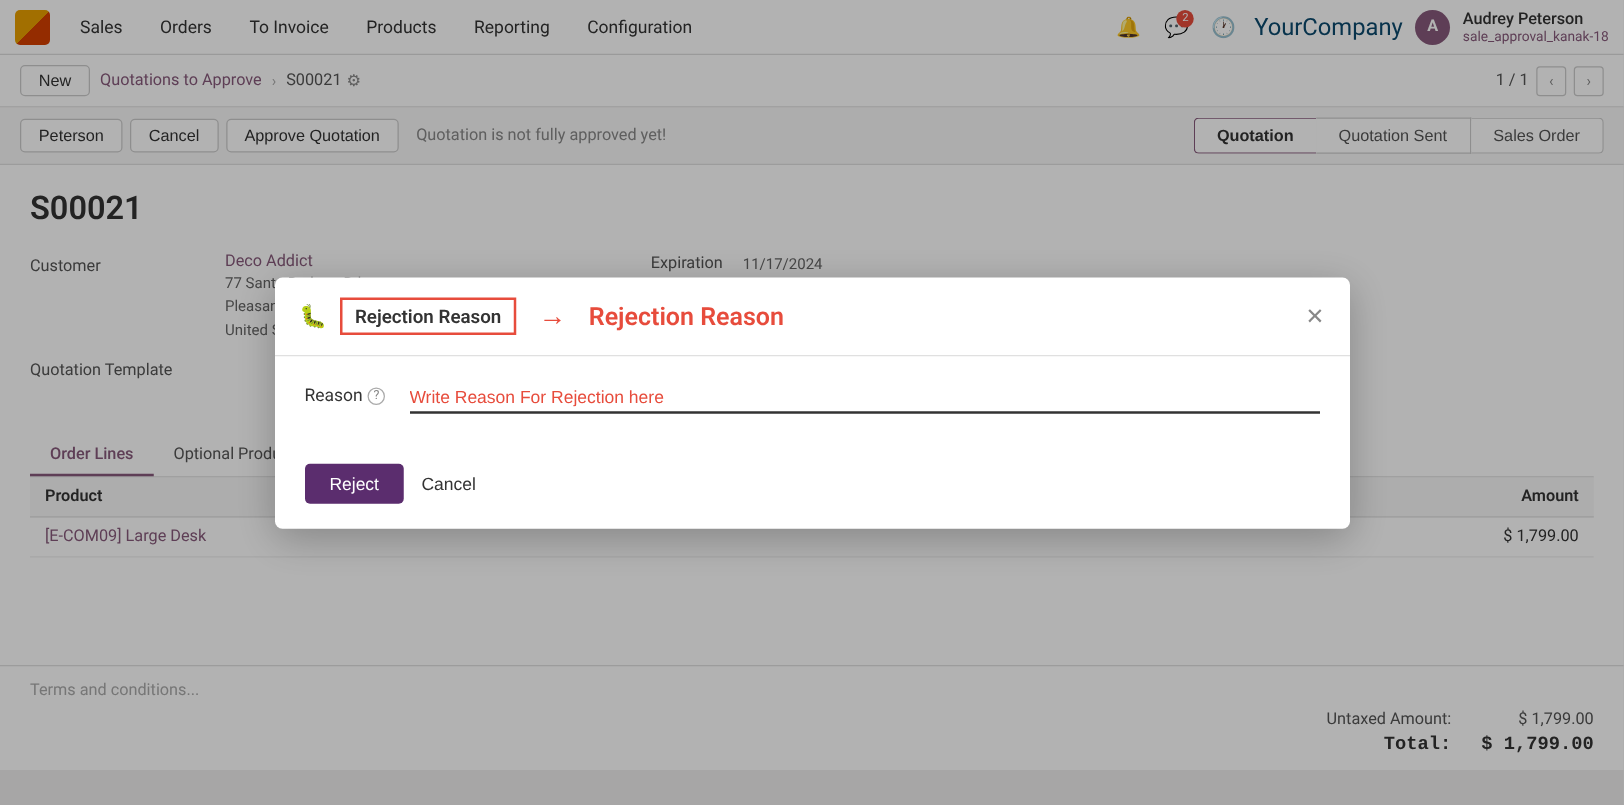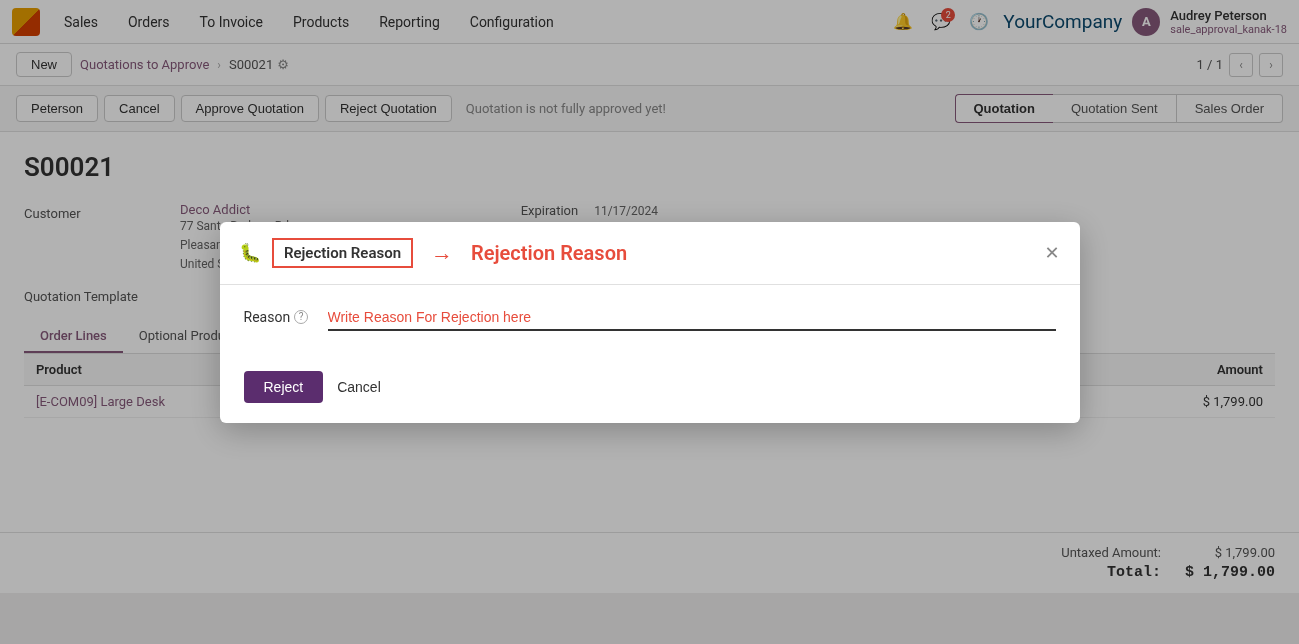--- a/index.html
+++ b/index.html
@@ -64,21 +64,21 @@
     
     .main-content { background: #fff; margin: 0; padding: 20px 24px; min-height: 400px; position: relative; }
     .record-title { font-size: 26px; font-weight: 600; color: #333; margin-bottom: 20px; }
     .form-row { display: flex; gap: 16px; margin-bottom: 10px; align-items: flex-start; }
     .form-label { font-size: 13px; color: #555; min-width: 140px; padding-top: 4px; }
     .form-value { font-size: 13px; color: #875a7b; }
     .form-value-sub { font-size: 12px; color: #666; line-height: 1.6; }
 
     
     .tabs { display: flex; border-bottom: 1px solid #ddd; margin-top: 16px; }
-    .tab { padding: 8px 16px; font-size: 13px; cursor: pointer; border-bottom: 2px solid transparent; color: #555; }
+    .tab { padding: 8px 16px; font-size: 13px; cursor: pointer; border-bottom: 2px solid transparent; color: #555; margin-top: 28px; }
     .tab.active { border-bottom: 2px solid #875a7b; color: #875a7b; font-weight: 500; }
 
     
     .table-header { display: flex; background: #f8f8f8; border-bottom: 1px solid #e0e0e0; padding: 8px 12px; font-size: 13px; font-weight: 600; color: #333; margin-top: 0; }
     .col-product { flex: 3; }
     .col-amount { flex: 1; text-align: right; }
     .table-row { display: flex; padding: 8px 12px; border-bottom: 1px solid #f0f0f0; font-size: 13px; }
     .col-link { color: #875a7b; cursor: pointer; }
 
     
@@ -173,21 +173,20 @@
     <span>1 / 1</span>
     <div class="page-arrow">‹</div>
     <div class="page-arrow">›</div>
   </div>
 </div>
 
 <div class="action-bar">
   <button class="action-btn">Peterson</button>
   <button class="action-btn">Cancel</button>
   <button class="action-btn">Approve Quotation</button>
-  <button class="action-btn">Reject Quotation</button>
   <span class="status-msg">Quotation is not fully approved yet!</span>
   <div class="status-spacer"></div>
   <div class="status-steps">
     <button class="step-btn active">Quotation</button>
     <button class="step-btn middle">Quotation Sent</button>
     <button class="step-btn">Sales Order</button>
   </div>
 </div>
 
 <div class="main-content">
@@ -218,20 +217,21 @@
     <span class="col-product">Product</span>
     <span class="col-amount">Amount</span>
   </div>
   <div class="table-row">
     <span class="col-product col-link">[E-COM09] Large Desk</span>
     <span class="col-amount">$ 1,799.00</span>
   </div>
 </div>
 
 <div class="footer">
+  <div class="terms-text">Terms and conditions...</div>
   <div class="totals">
     <div class="total-row">
       <span class="total-label">Untaxed Amount:</span>
       <span class="total-value">$ 1,799.00</span>
     </div>
     <div class="total-row bold">
       <span class="total-label">Total:</span>
       <span class="total-value">$ 1,799.00</span>
     </div>
   </div>

